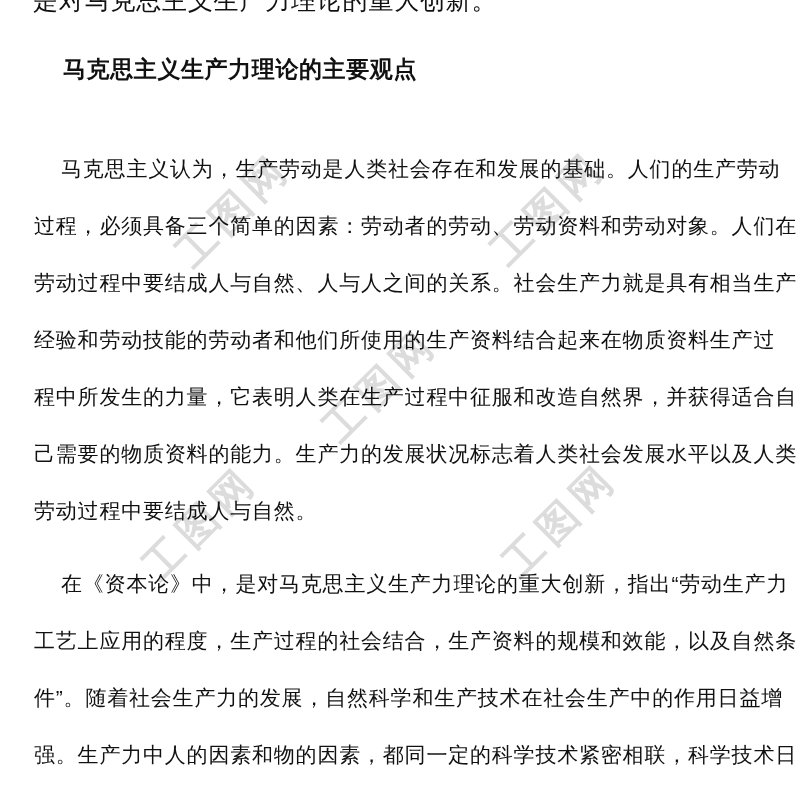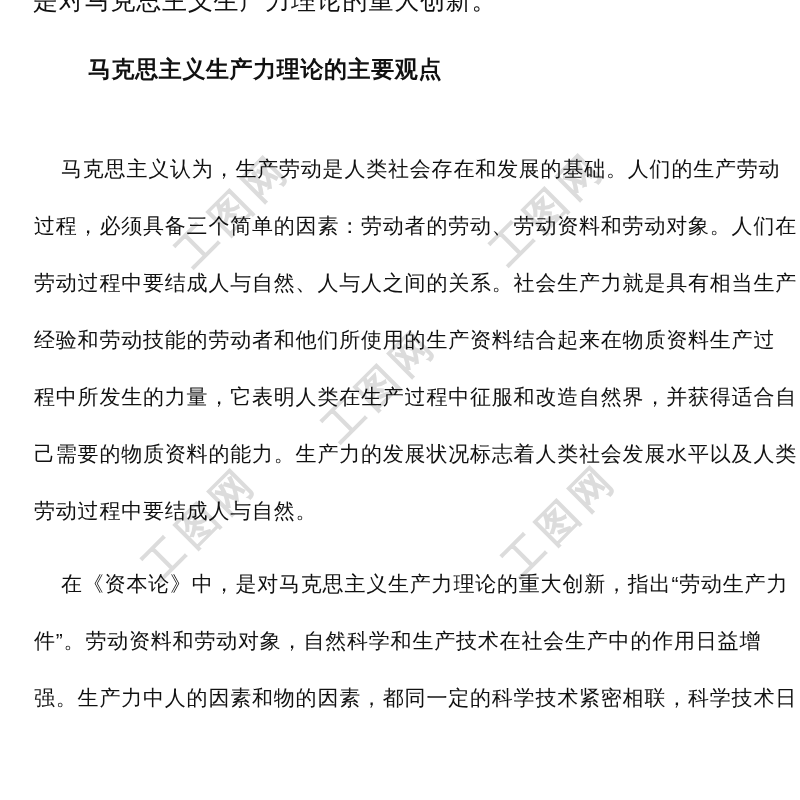--- a/index.html
+++ b/index.html
@@ -45,21 +45,20 @@
   
   .heading {
     position: absolute;
     left: 63px;
     top: 51px;
     font-size: 23px;
     font-weight: bold;
     line-height: 36px;
     letter-spacing: 0.6px;
     white-space: nowrap;
-    margin-left: 25px;
   }
   
   .body-text {
     position: absolute;
     left: 18px;
     top: 124px;
     width: 770px;
   }
   .para { margin: 16px; }
   .para + .para { margin-top: 15px; }
@@ -96,19 +95,20 @@
         <div class="line">过程，必须具备三个简单的因素：劳动者的劳动、劳动资料和劳动对象。人们在</div>
         <div class="line">劳动过程中要结成人与自然、人与人之间的关系。社会生产力就是具有相当生产</div>
         <div class="line">经验和劳动技能的劳动者和他们所使用的生产资料结合起来在物质资料生产过</div>
         <div class="line">程中所发生的力量，它表明人类在生产过程中征服和改造自然界，并获得适合自</div>
         <div class="line">己需要的物质资料的能力。生产力的发展状况标志着人类社会发展水平以及人类</div>
         <div class="line">劳动过程中要结成人与自然。</div>
       </div>
 
       <div class="para">
         <div class="line indent">在《资本论》中，是对马克思主义生产力理论的重大创新，指出“劳动生产力</div>
-        <div class="line">件”。劳动资料和劳动对象，自然科学和生产技术在社会生产中的作用日益增</div>
+        <div class="line">工艺上应用的程度，生产过程的社会结合，生产资料的规模和效能，以及自然条</div>
+        <div class="line">件”。随着社会生产力的发展，自然科学和生产技术在社会生产中的作用日益增</div>
         <div class="line">强。生产力中人的因素和物的因素，都同一定的科学技术紧密相联，科学技术日</div>
       </div>
 
     </div>
   </div>
 </div>
 
 </body></html>

